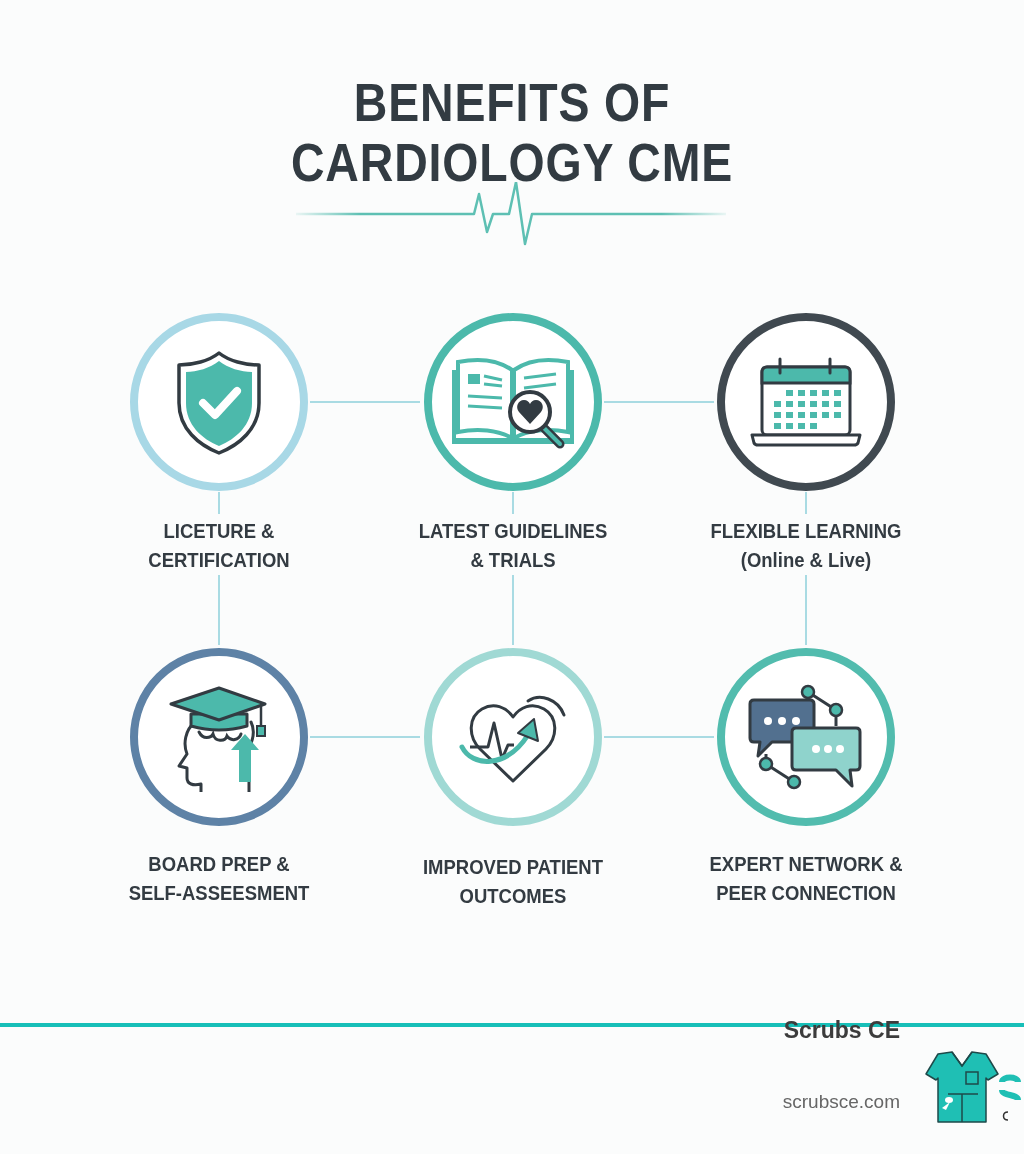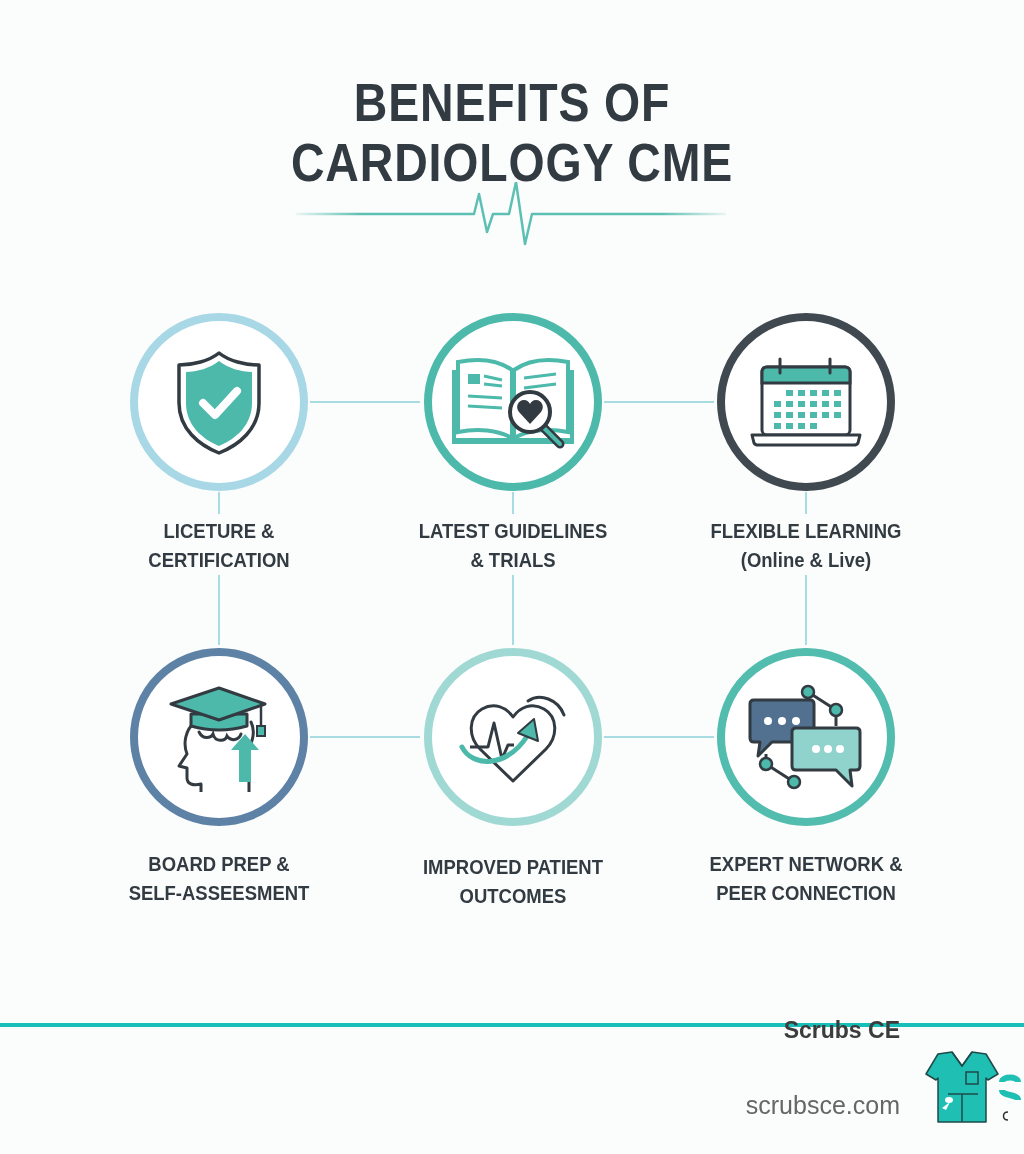--- a/index.html
+++ b/index.html
@@ -22,21 +22,21 @@
     background:#ffffff; box-sizing:border-box; border-width:8px; border-style:solid;
   }
   .node svg { position:absolute; left:50%; top:50%; transform:translate(-50%,-50%); }
   .label {
     position:absolute; width:300px; text-align:center; color:#333b42;
     font-weight:bold; font-size:21px; line-height:29px;
     transform:scaleX(0.88);
   }
   .footer-line { position:absolute; left:0; top:1023px; width:1024px; height:4px; background:#17bfb8; }
   .brand-name { position:absolute; right:124px; top:1017px; font-weight:bold; font-size:23px; color:#3c3c3c; }
-  .brand-url { position:absolute; right:124px; top:1091px; font-size:25px; color:#666; }
+  .brand-url { position:absolute; right:124px; top:1091px; font-size:19px; color:#666; }
   .brand-logo { position:absolute; left:922px; top:1050px; }
 </style>
 </head>
 <body>
 
 <div class="title">
   <div>BENEFITS OF</div>
   <div>CARDIOLOGY CME</div>
 </div>
 

